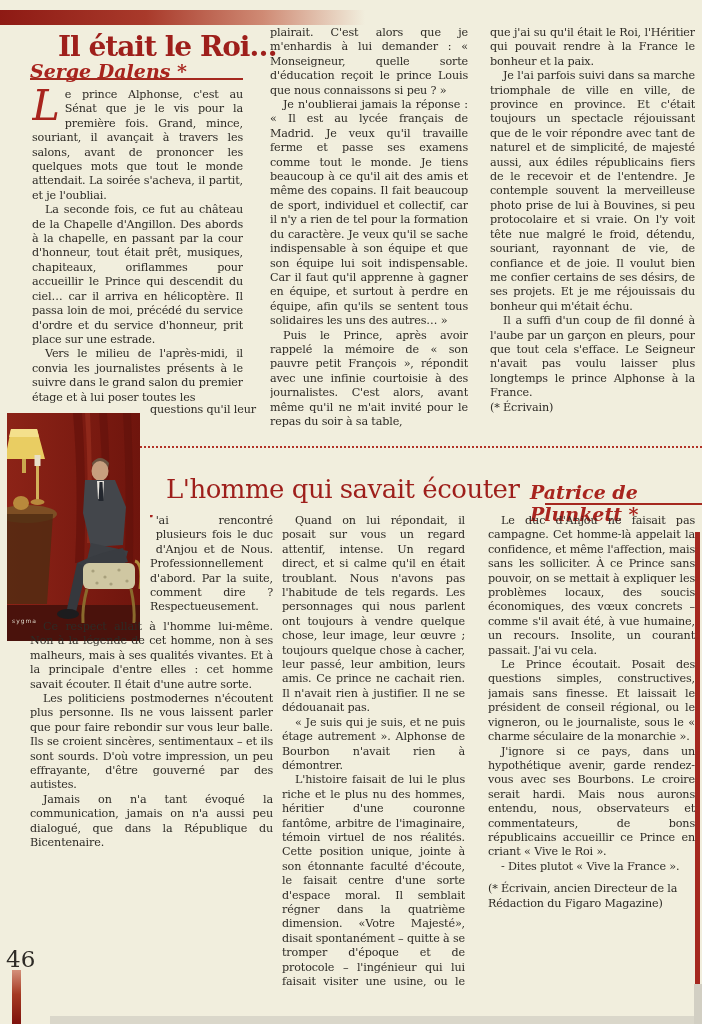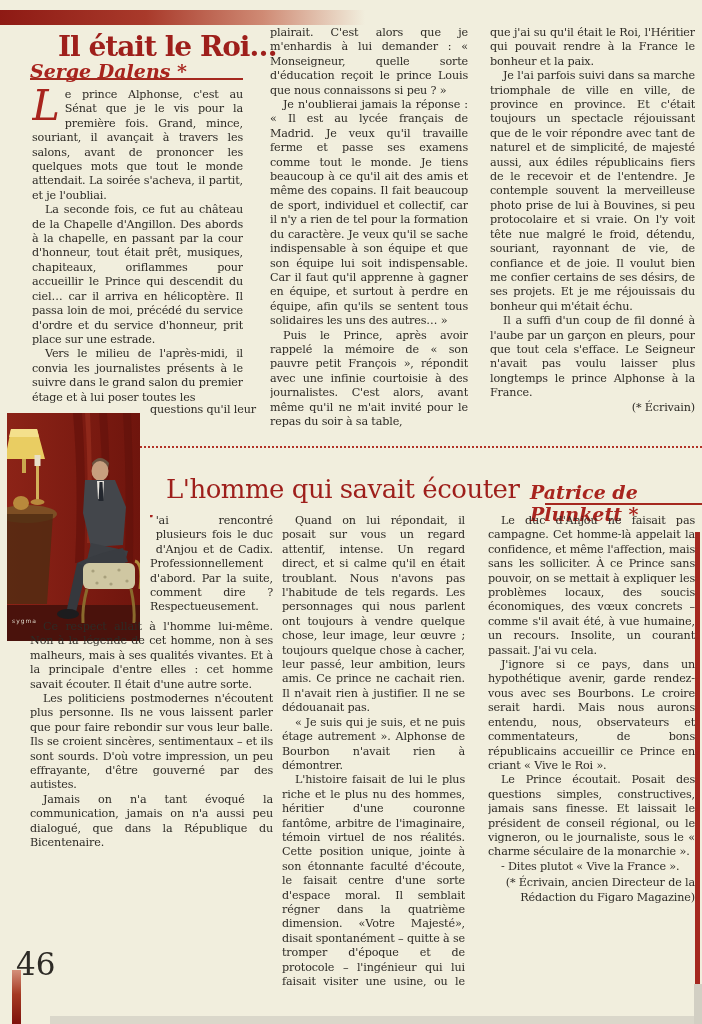--- a/index.html
+++ b/index.html
@@ -3,22 +3,22 @@
 <meta charset="utf-8">
 <style>
   html,body{margin:0;padding:0}
   body{width:702px;height:1024px;position:relative;overflow:hidden;
        background:#f1eedd;color:#2e2b26;font-family:"DejaVu Serif",serif}
   .abs{position:absolute}
   .body-text{font-size:11.2px;line-height:14.4px;letter-spacing:-0.15px;text-align:justify;overflow:hidden}
   .para{margin:0}
   .ind{text-indent:13px}
   .it{}
-  .right{text-align:right}
-  .gap{margin-top:2px}
+  .right{text-align:left}
+  .gap{margin-top:8px}
   .dropcap{float:left;font-size:42px;line-height:32px;font-style:italic;
            color:#a8241e;margin:2px 5px 0 0}
   .top-bar{left:0;top:10px;width:365px;height:15px;
     background:linear-gradient(90deg,#8e1a14 0%,#a93a2b 40%,#cf8a74 72%,rgba(241,238,221,0) 100%)}
   .t1{left:54px;top:26px;width:330px;margin:4px;font-size:28px;font-weight:600;
       letter-spacing:-1px;color:#9e1f1b}
   .t2{left:166px;top:474px;width:390px;margin:0;font-size:26px;font-weight:400;
       letter-spacing:-0.5px;color:#9e1f1b}
   .author{font-size:19px;font-style:italic;font-weight:bold;color:#a8241e;}
   .author1{left:30px;top:60px;width:212px}
@@ -30,21 +30,21 @@
   .a1c1{left:32px;top:88px;width:211px;height:326px}
   .runover{left:148px;top:403px;width:110px;white-space:nowrap;text-align:center}
   .a1c2{left:270px;top:26px;width:198px;height:414px}
   .a1c3{left:490px;top:26px;width:205px;height:414px}
   .photo{left:7px;top:413px;width:133px;height:228px;background:#74170f}
   .a2c1n{left:150px;top:514px;width:123px;height:134px}
   .a2c1n .dropcap{margin-left:-16px}
   .a2c1w{left:30px;top:620px;width:243px;height:342px}
   .a2c2{left:282px;top:514px;width:183px;height:476px}
   .a2c3{left:488px;top:514px;width:207px;height:480px}
-  .pageno{left:16px;top:946px;font-size:31px}
+  .pageno{left:6px;top:946px;font-size:23px}
   .left-bar{left:12px;top:970px;width:9px;height:54px;
     background:linear-gradient(180deg,#d4907a 0%,#a53a23 45%,#7e120c 100%)}
   .right-bar{left:695px;top:532px;width:5px;height:458px;background:#a5281f}
   .corner-shade{left:694px;top:984px;width:8px;height:40px;background:#d2cfc3}
   .bottom-edge{left:50px;top:1016px;width:652px;height:8px;background:#d2cfc3;opacity:.75}
 </style>
 </head>
 <body>
 
 <div class="abs top-bar"></div>
@@ -117,36 +117,36 @@
   </svg>
 </div>
 
 <div class="abs dotted"></div>
 
 <h2 class="abs t2">L'homme qui savait écouter</h2>
 <div class="abs author author2">Patrice de Plunkett *</div>
 <div class="abs rule rule2"></div>
 
 <div class="abs body-text a2c1n">
-    <p class="para"><span class="dropcap">J</span><span>'ai rencontré plusieurs fois le duc d'Anjou et de Cadix. Professionnellement d'abord. Par la suite, comment dire ? Respectueusement.</span></p>
+    <p class="para"><span class="dropcap">J</span><span>'ai rencontré plusieurs fois le duc d'Anjou et de Nous. Professionnellement d'abord. Par la suite, comment dire ? Respectueusement.</span></p>
   </div>
 <div class="abs body-text a2c1w">
     <p class="para ind"><span>Ce respect allait à l'homme lui-même. Non à la légende de cet homme, non à ses malheurs, mais à ses qualités vivantes. Et à la principale d'entre elles : cet homme savait écouter. Il était d'une autre sorte.</span></p>
     <p class="para ind"><span>Les politiciens postmodernes n'écoutent plus personne. Ils ne vous laissent parler que pour faire rebondir sur vous leur balle. Ils se croient sincères, sentimentaux – et ils sont sourds. D'où votre impression, un peu effrayante, d'être gouverné par des autistes.</span></p>
     <p class="para ind"><span>Jamais on n'a tant évoqué la communication, jamais on n'a aussi peu dialogué, que dans la République du Bicentenaire.</span></p>
   </div>
 <div class="abs body-text a2c2">
     <p class="para ind"><span>Quand on lui répondait, il posait sur vous un regard attentif, intense. Un regard direct, et si calme qu'il en était troublant. Nous n'avons pas l'habitude de tels regards. Les personnages qui nous parlent ont toujours à vendre quelque chose, leur image, leur œuvre ; toujours quelque chose à cacher, leur passé, leur ambition, leurs amis. Ce prince ne cachait rien. Il n'avait rien à justifier. Il ne se dédouanait pas.</span></p>
     <p class="para ind"><span>« </span><span class="it">Je suis qui je suis, et ne puis étage autrement</span><span> ». Alphonse de Bourbon n'avait rien à démontrer.</span></p>
     <p class="para ind"><span>L'histoire faisait de lui le plus riche et le plus nu des hommes, héritier d'une couronne fantôme, arbitre de l'imaginaire, témoin virtuel de nos réalités. Cette position unique, jointe à son étonnante faculté d'écoute, le faisait centre d'une sorte d'espace moral. Il semblait régner dans la quatrième dimension. «</span><span class="it">Votre Majesté</span><span>», disait spontanément – quitte à se tromper d'époque et de protocole – l'ingénieur qui lui faisait visiter une usine, ou le pilote d'hélicoptère : l'intention allait au titre ; mais n'aurait pas été formulée ainsi, avec cet</span></p>
   </div>
 <div class="abs body-text a2c3">
     <p class="para ind"><span>Le duc d'Anjou ne faisait pas campagne. Cet homme-là appelait la confidence, et même l'affection, mais sans les solliciter. À ce Prince sans pouvoir, on se mettait à expliquer les problèmes locaux, des soucis économiques, des vœux concrets – comme s'il avait été, à vue humaine, un recours. Insolite, un courant passait. J'ai vu cela.</span></p>
+    <p class="para ind"><span>Le Prince écoutait. Posait des questions simples, constructives, jamais sans finesse. Et laissait le président de conseil régional, ou le vigneron, ou le journaliste, sous le « charme séculaire de la monarchie ».</span></p>
     <p class="para ind"><span>J'ignore si ce pays, dans un hypothétique avenir, garde rendez-vous avec ses Bourbons. Le croire serait hardi. Mais nous aurons entendu, nous, observateurs et commentateurs, de bons républicains accueillir ce Prince en criant « </span><span class="it">Vive le Roi</span><span> ».</span></p>
-    <p class="para ind"><span>Le Prince écoutait. Posait des questions simples, constructives, jamais sans finesse. Et laissait le président de conseil régional, ou le vigneron, ou le journaliste, sous le « charme séculaire de la monarchie ».</span></p>
     <p class="para ind"><span>- Dites plutot « </span><span class="it">Vive la France</span><span> ».</span></p>
     <p class="para right gap"><span class="it">(* Écrivain, ancien Directeur de la Rédaction du Figaro Magazine)</span></p>
   </div>
 
 <div class="abs pageno">46</div>
 <div class="abs left-bar"></div>
 <div class="abs right-bar"></div>
 <div class="abs corner-shade"></div>
 <div class="abs bottom-edge"></div>
 

